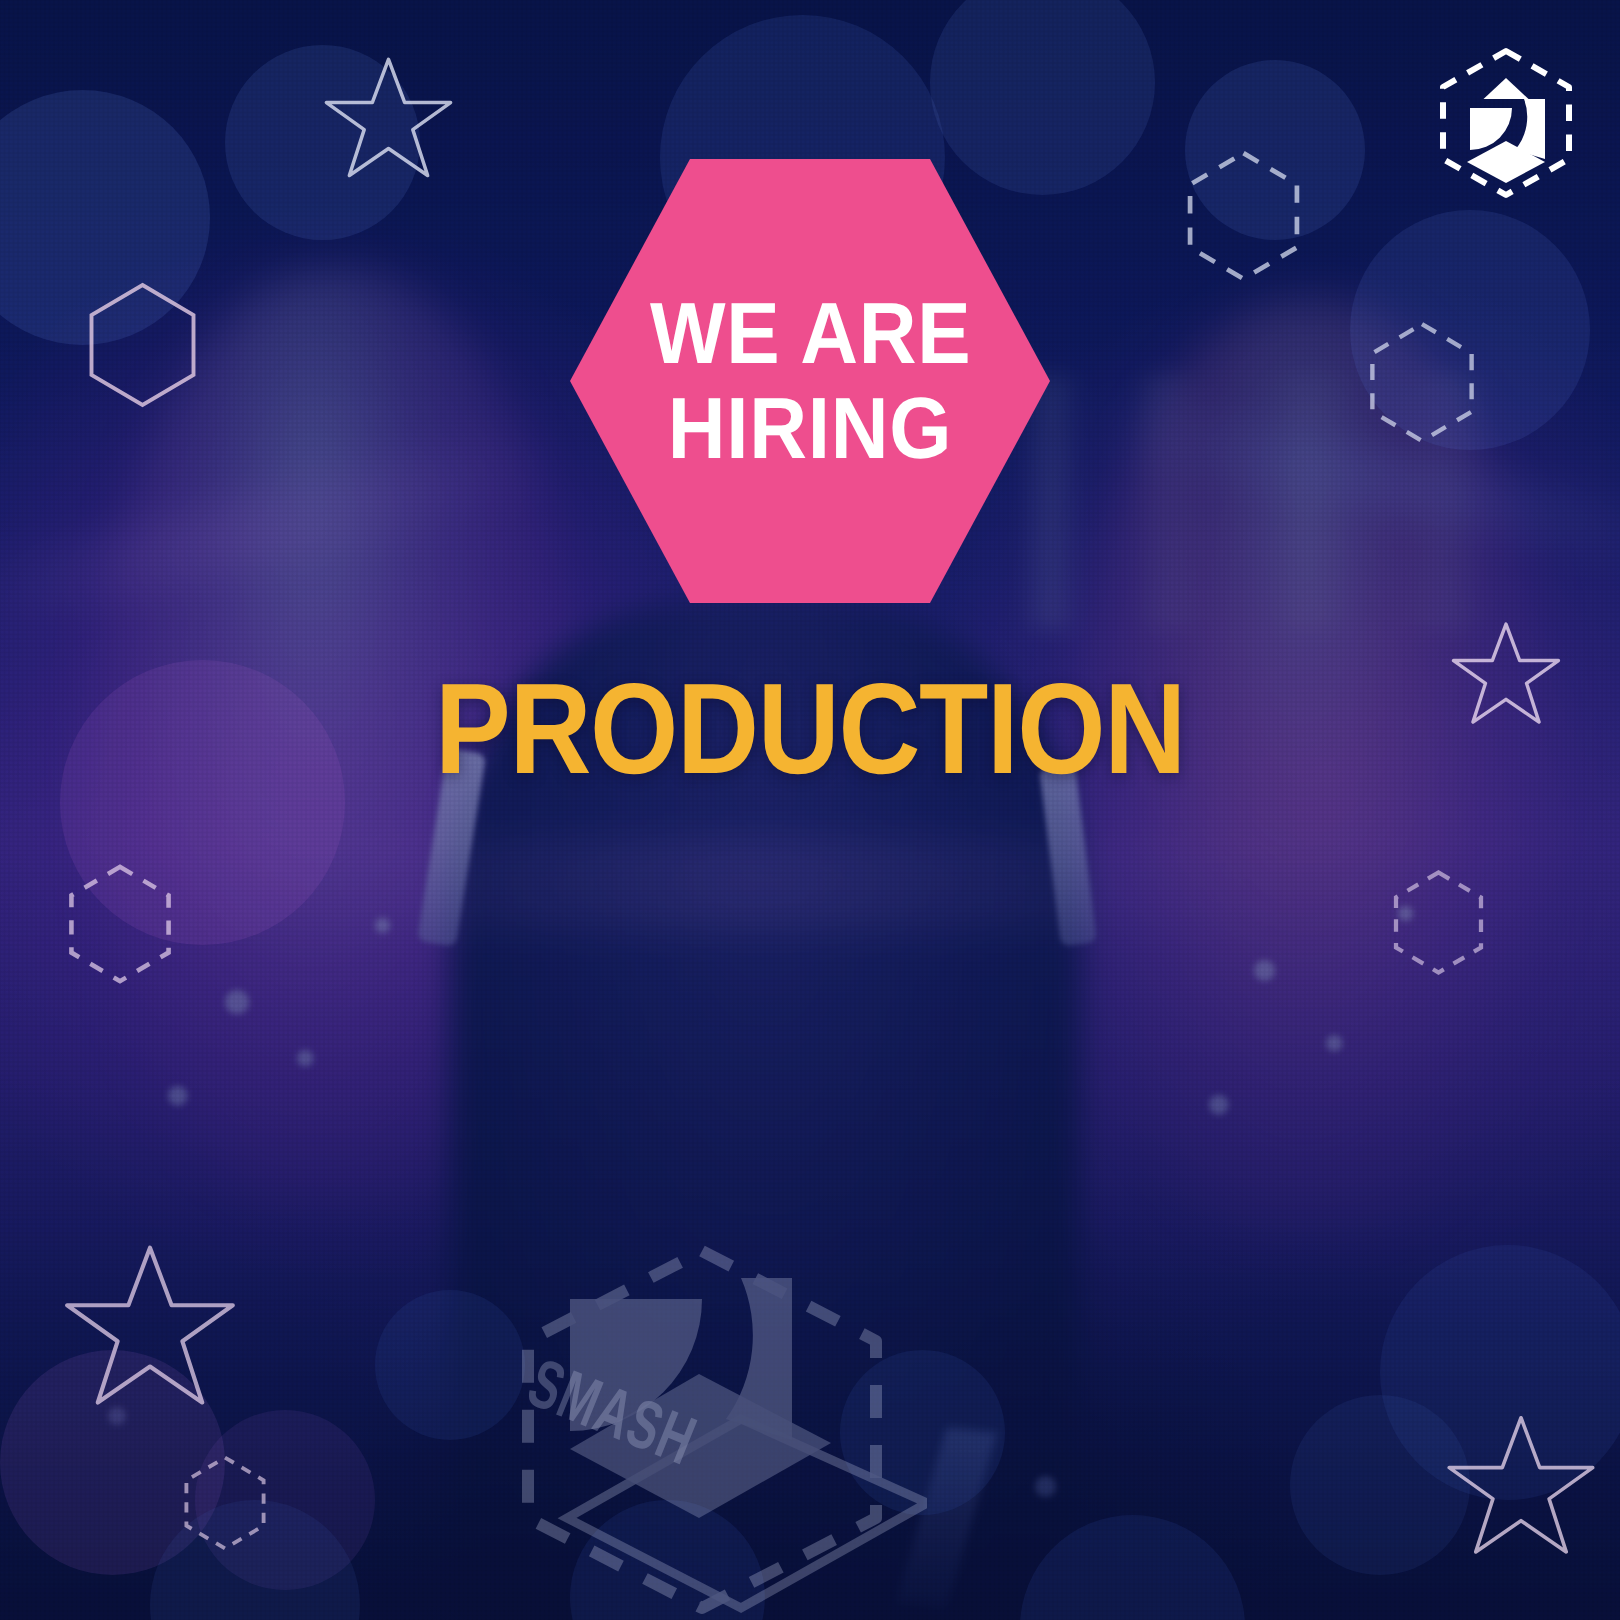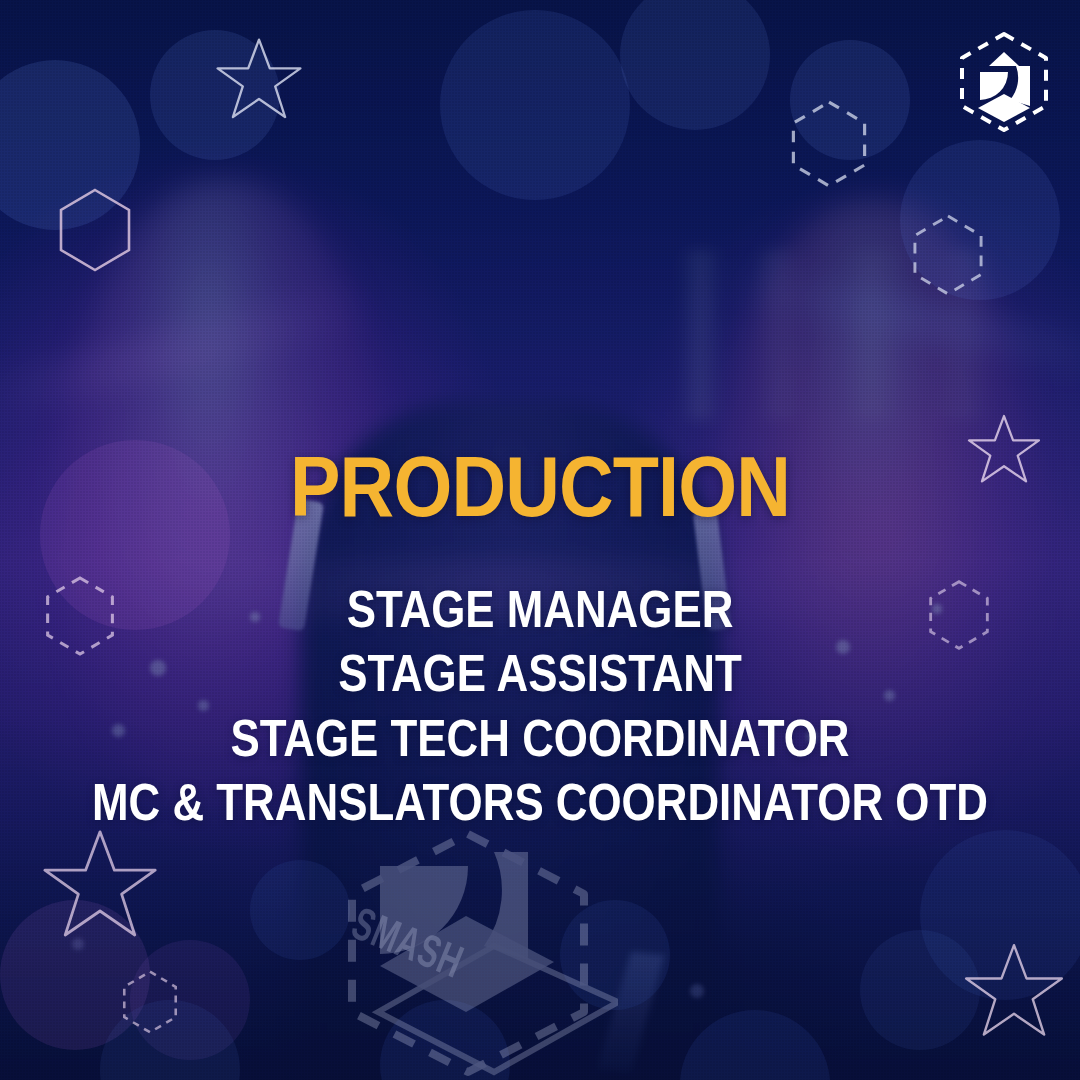--- a/index.html
+++ b/index.html
@@ -228,29 +228,27 @@
     <svg width="72" height="80" viewBox="0 0 74 84">
       <polygon points="37,2 71,22 71,62 37,82 3,62 3,22" fill="none" stroke="rgba(238,216,240,.68)" stroke-width="3.2" stroke-dasharray="10 9"></polygon>
     </svg>
   </div>
   <div class="deco" style="left:122px;top:970px;">
     <svg width="56" height="64" viewBox="0 0 74 84">
       <polygon points="37,2 71,22 71,62 37,82 3,62 3,22" fill="none" stroke="rgba(238,216,240,.62)" stroke-width="3.4" stroke-dasharray="9 8"></polygon>
     </svg>
   </div>
 
+  <div class="badge" id="badge" style="background: rgb(238, 78, 142);">
+    <div class="badge-line">WE ARE</div>
+    <div class="badge-line">HIRING</div>
+  </div>
 
   <div class="headline" id="headline" style="color: rgb(245, 180, 49);">PRODUCTION</div>
 
-  <div class="roles">
-    <div class="role r1">STAGE MANAGER</div>
-    <div class="role r2">STAGE ASSISTANT</div>
-    <div class="role r3">STAGE TECH COORDINATOR</div>
-    <div class="role r4">MC &amp; TRANSLATORS COORDINATOR OTD</div>
-  </div>
 
   <div class="logo">
     <svg width="108" height="108" viewBox="0 0 108 108">
       <polygon points="54,6 96,30 96,78 54,102 12,78 12,30" fill="none" stroke="#ffffff" stroke-width="4" stroke-dasharray="11 9" stroke-linejoin="round"></polygon>
 
       <polygon points="54,24 69,38 39,38" fill="#ffffff"></polygon>
 
       <path d="M30,44 L58,44 A28,28 0 0 1 30,72 Z" fill="#ffffff"></path>
 
       <path d="M80,38 L80,78 L60,72 A34,34 0 0 0 66,38 Z" fill="#ffffff"></path>

